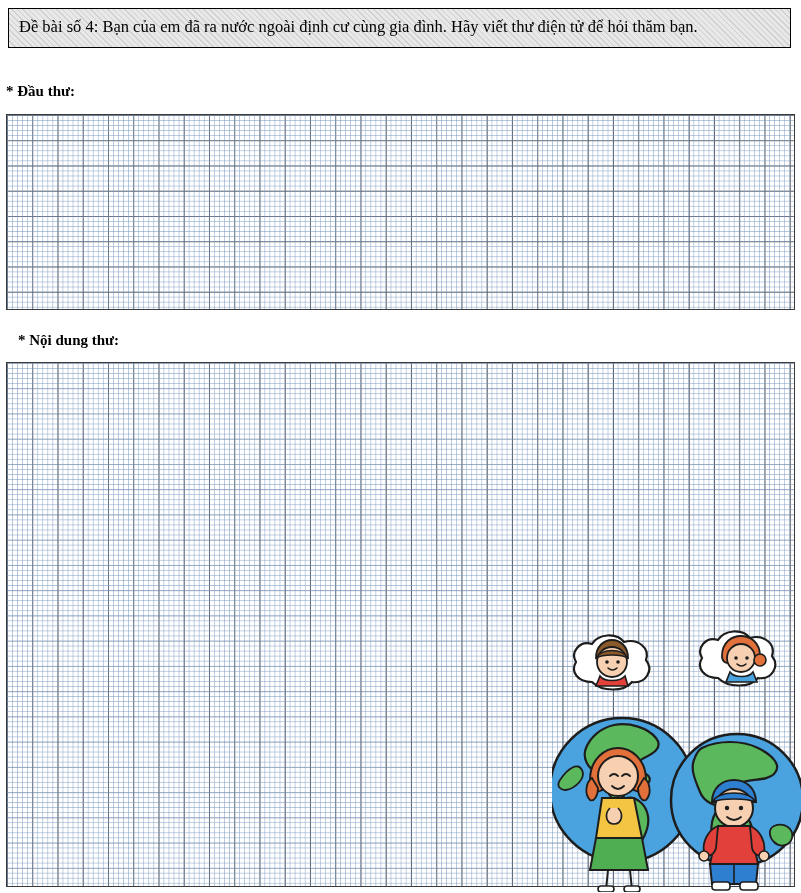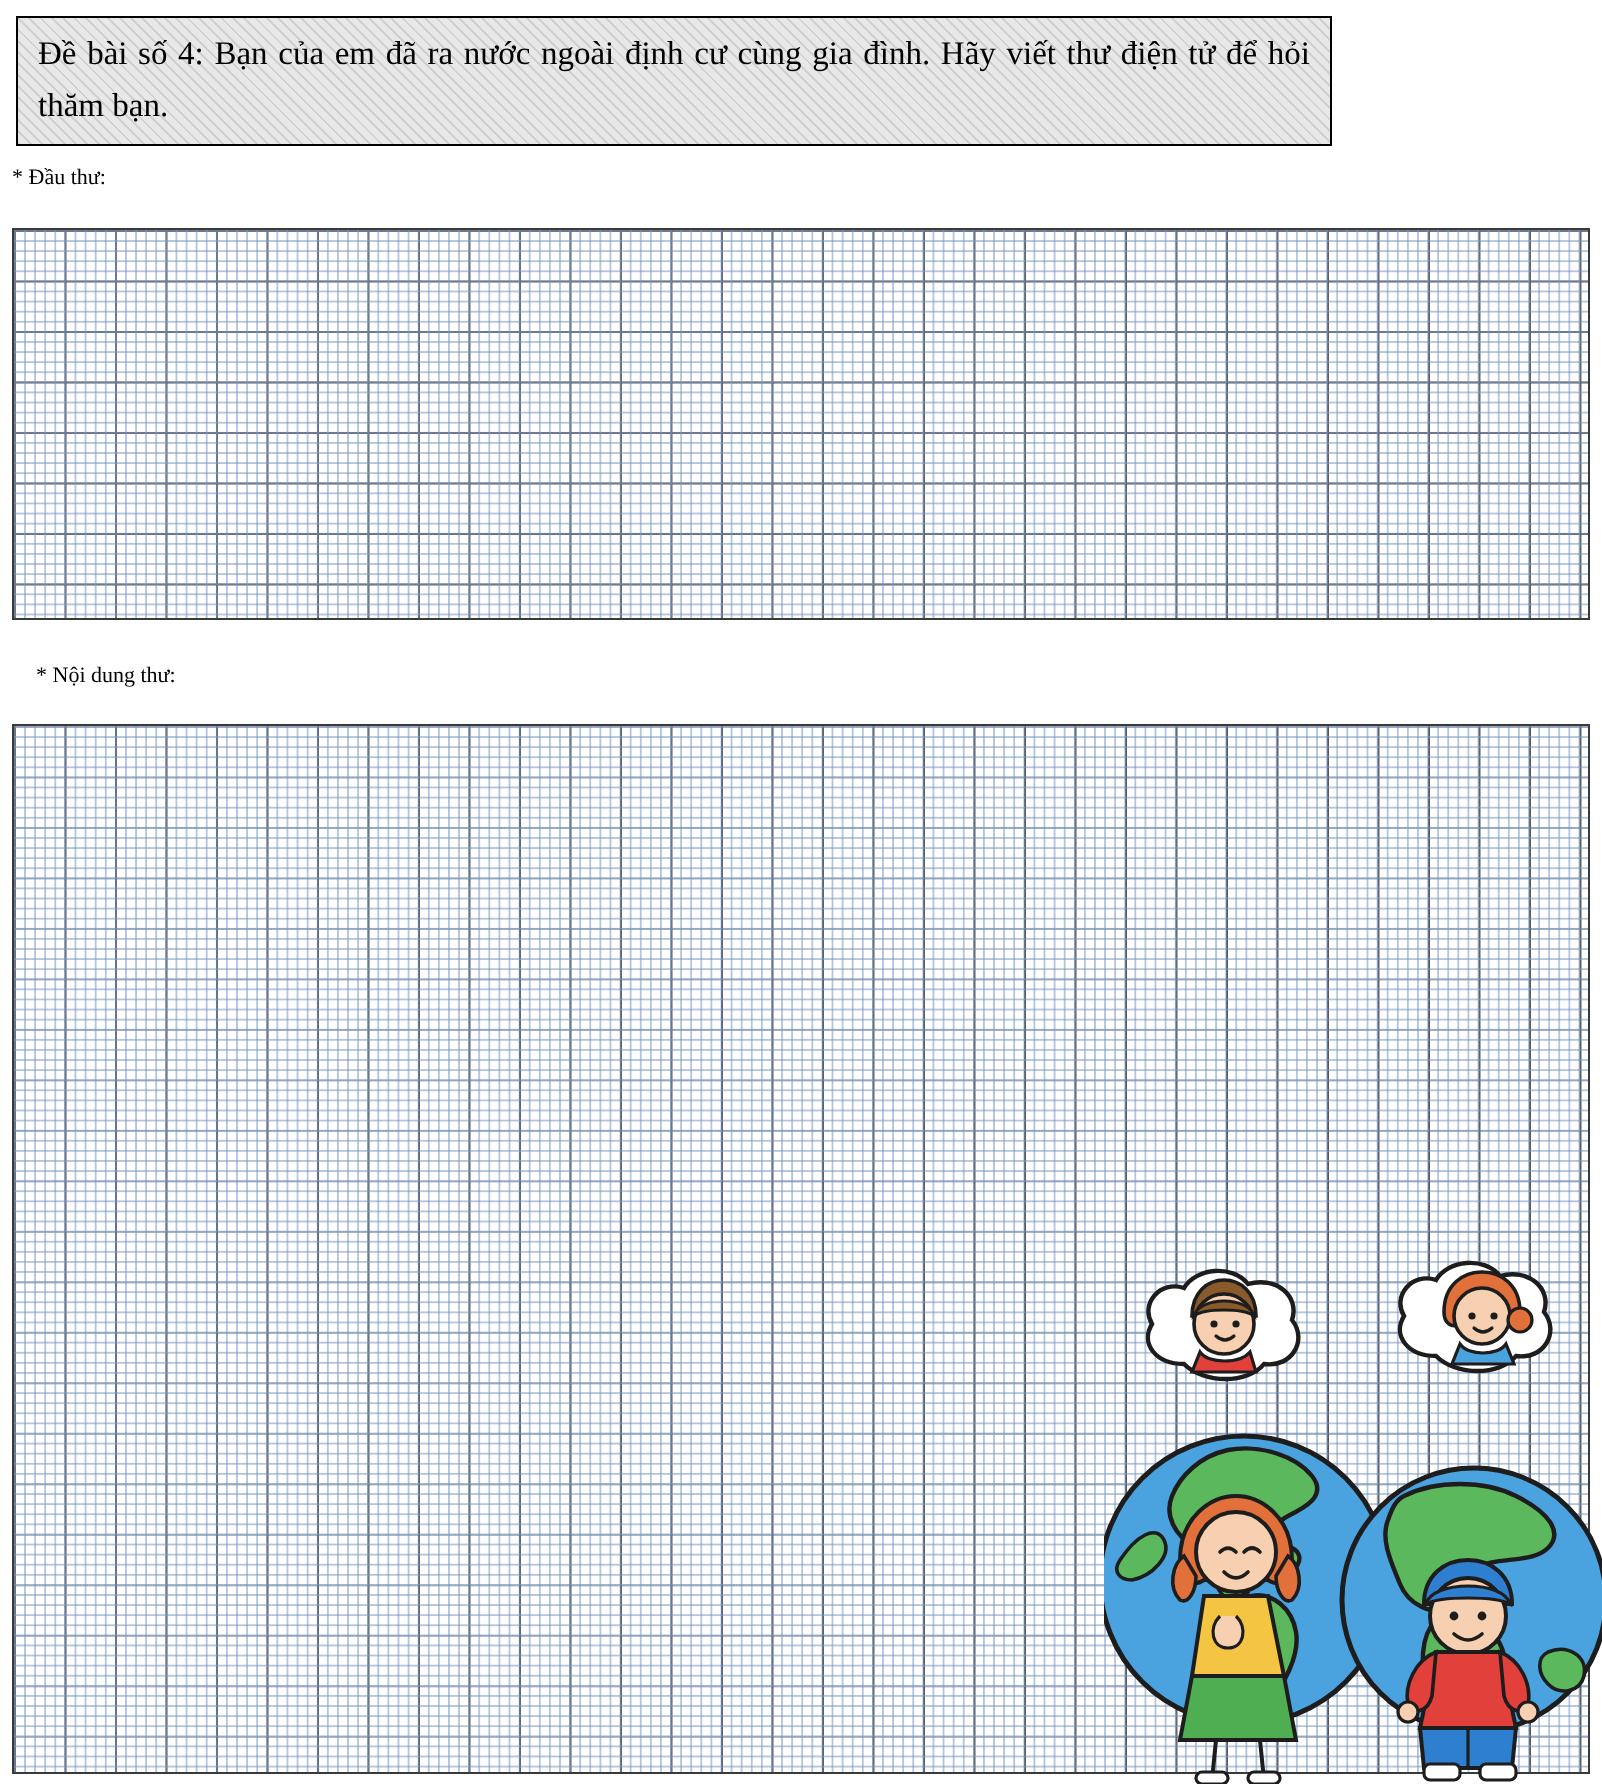--- a/index.html
+++ b/index.html
@@ -21,42 +21,42 @@
     position: relative;
     box-sizing: border-box;
     padding: 0;
   }
 
   
   .prompt-box {
     position: absolute;
     left: 8px;
     top: 8px;
-    width: 658px;
+    width: 783px;
     box-sizing: border-box;
     border: 1px solid #000;
     background: #e8e8e8;
     padding: 5px 10px 7px 10px;
     
     background-image:
       repeating-linear-gradient(45deg, rgba(0,0,0,0.10) 0px, rgba(0,0,0,0.10) 1px, rgba(0,0,0,0) 1px, rgba(0,0,0,0) 4px);
   }
   .prompt-text {
     font-size: 16.5px;
     line-height: 1.55;
     text-align: justify;
     text-align-last: left;
     color: #000;
   }
 
   
   .heading {
     position: absolute;
-    font-weight: normal;
-    font-size: 11px;
+    font-weight: bold;
+    font-size: 15px;
     line-height: 1;
     color: #000;
   }
   #heading-dau-thu { left: 6px; top: 84px; }
   #heading-noi-dung { left: 18px; top: 333px; }
 
   
   .grid {
     position: absolute;
     box-sizing: border-box;

